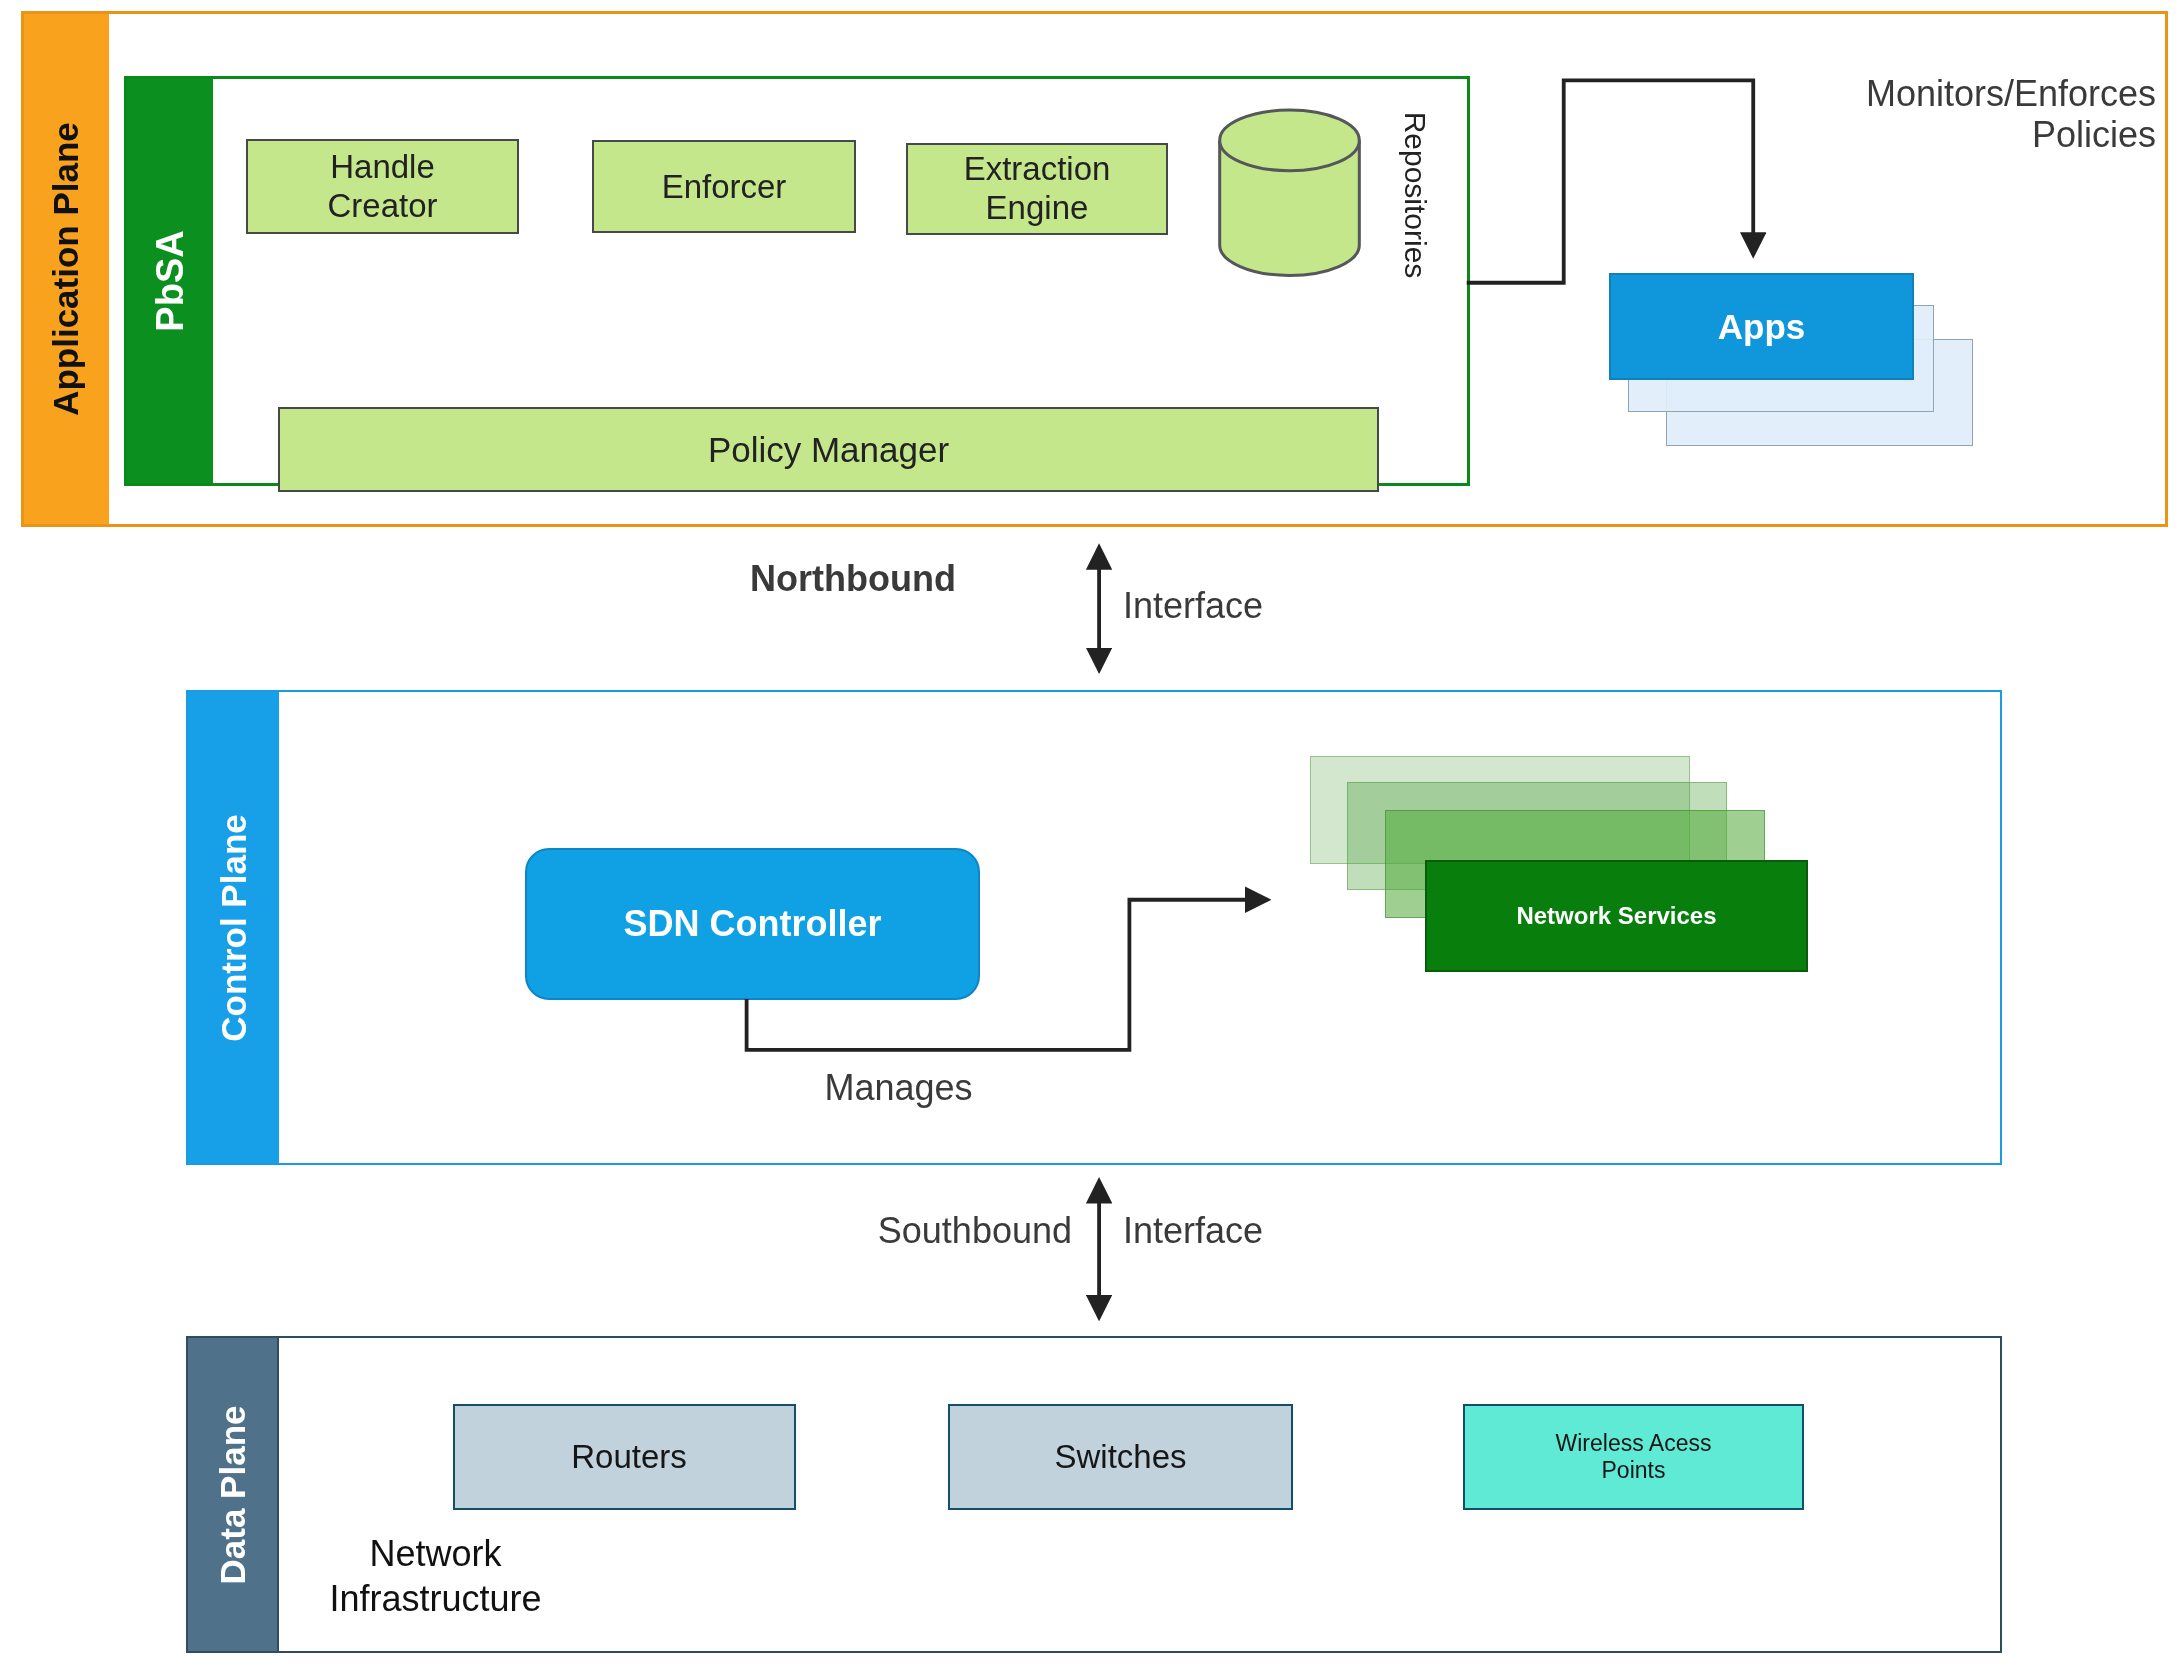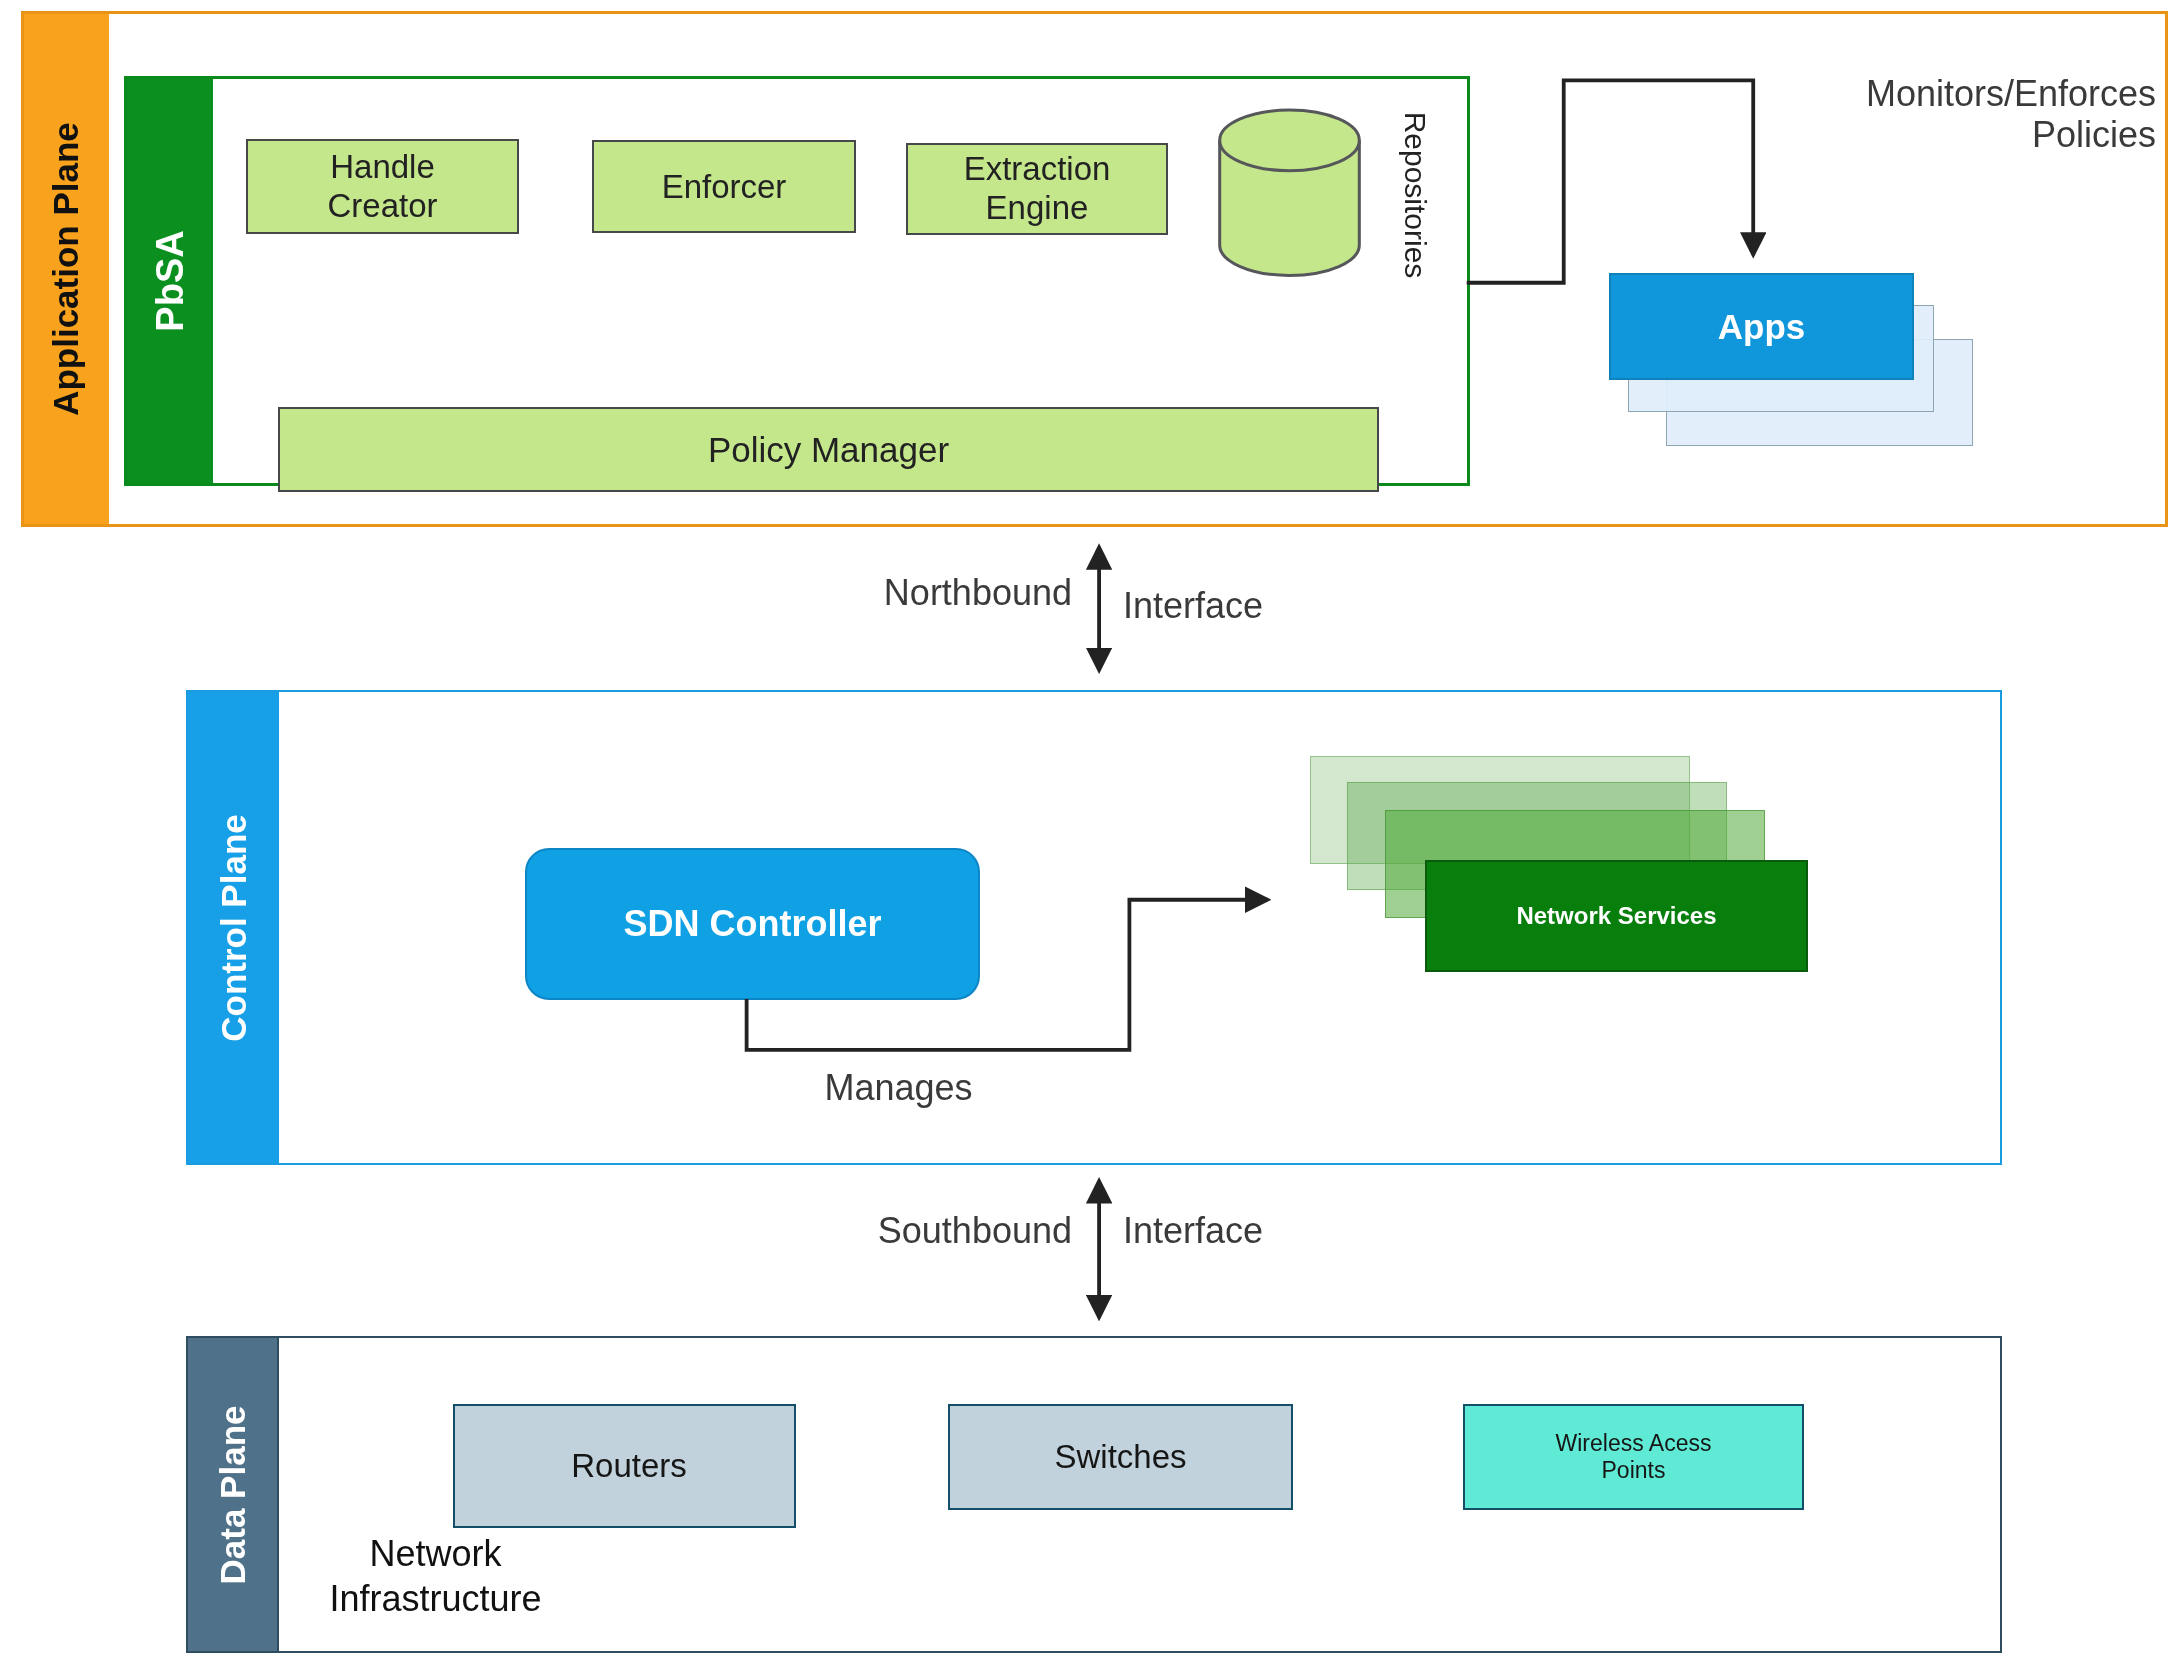--- a/index.html
+++ b/index.html
@@ -77,21 +77,21 @@
 
   <div class="comp green-comp" style="left:278px;top:371px;width:1101px;height:85px;font-size:35px;margin-top:36px;">Policy Manager</div>
 
   <div class="sheet-blue" style="left:1666px;top:339px;width:307px;height:107px;"></div>
   <div class="sheet-blue" style="left:1628px;top:305px;width:306px;height:107px;"></div>
   <div class="comp blue-solid" style="left:1593px;top:273px;width:305px;height:107px;font-size:35px;margin-left:16px;">Apps</div>
 
   <div class="annot preline" style="left:1747px;top:73px;width:409px;text-align:right;">Monitors/Enforces
 Policies</div>
 
-  <div class="annot" style="left:750px;top:572px;width:322px;text-align:right;">Northbound</div>
+  <div class="annot" style="left:750px;top:558px;width:322px;font-weight:bold;">Northbound</div>
   <div class="annot" style="left:1123px;top:585px;width:318px;text-align:left;">Interface</div>
 
   <div class="plane" style="left:186px;top:690px;width:1816px;height:475px;border:2.3px solid #1B9CE1;">
     <div class="plane-bar" style="width:91px;background:#17A0E7;">
       <div class="vwrap">
         <span class="vtext" style="font-size:35px;color:#ffffff;">Control Plane</span>
       </div>
     </div>
   </div>
 
@@ -111,21 +111,21 @@
   <div class="annot" style="left:1123px;top:1210px;width:318px;text-align:left;">Interface</div>
 
   <div class="plane" style="left:186px;top:1336px;width:1816px;height:317px;border:2.3px solid #2F4D61;">
     <div class="plane-bar" style="width:91px;background:#4F7189;border-right:2.3px solid #2F4D61;box-sizing:border-box;">
       <div class="vwrap">
         <span class="vtext" style="font-size:35px;color:#ffffff;">Data Plane</span>
       </div>
     </div>
   </div>
 
-  <div class="comp" style="left:453px;top:1404px;width:343px;height:124px;
+  <div class="comp" style="left:453px;top:1404px;width:343px;height:106px;
               background:#C1D2DC;border:2.3px solid #134F69;color:#161616;font-size:33px;padding-left:9px;">Routers</div>
 
   <div class="comp" style="left:948px;top:1404px;width:345px;height:106px;
               background:#C1D2DC;border:2.3px solid #134F69;color:#161616;font-size:33px;">Switches</div>
 
   <div class="comp preline" style="left:1463px;top:1404px;width:341px;height:106px;
               background:#5eead4;border:2.3px solid #134F69;color:#161616;font-size:23px;">Wireless Acess
 Points</div>
 
   <div class="annot preline" style="left:250px;top:1531px;width:371px;text-align:center;color:#111111;line-height:1.25;">Network

